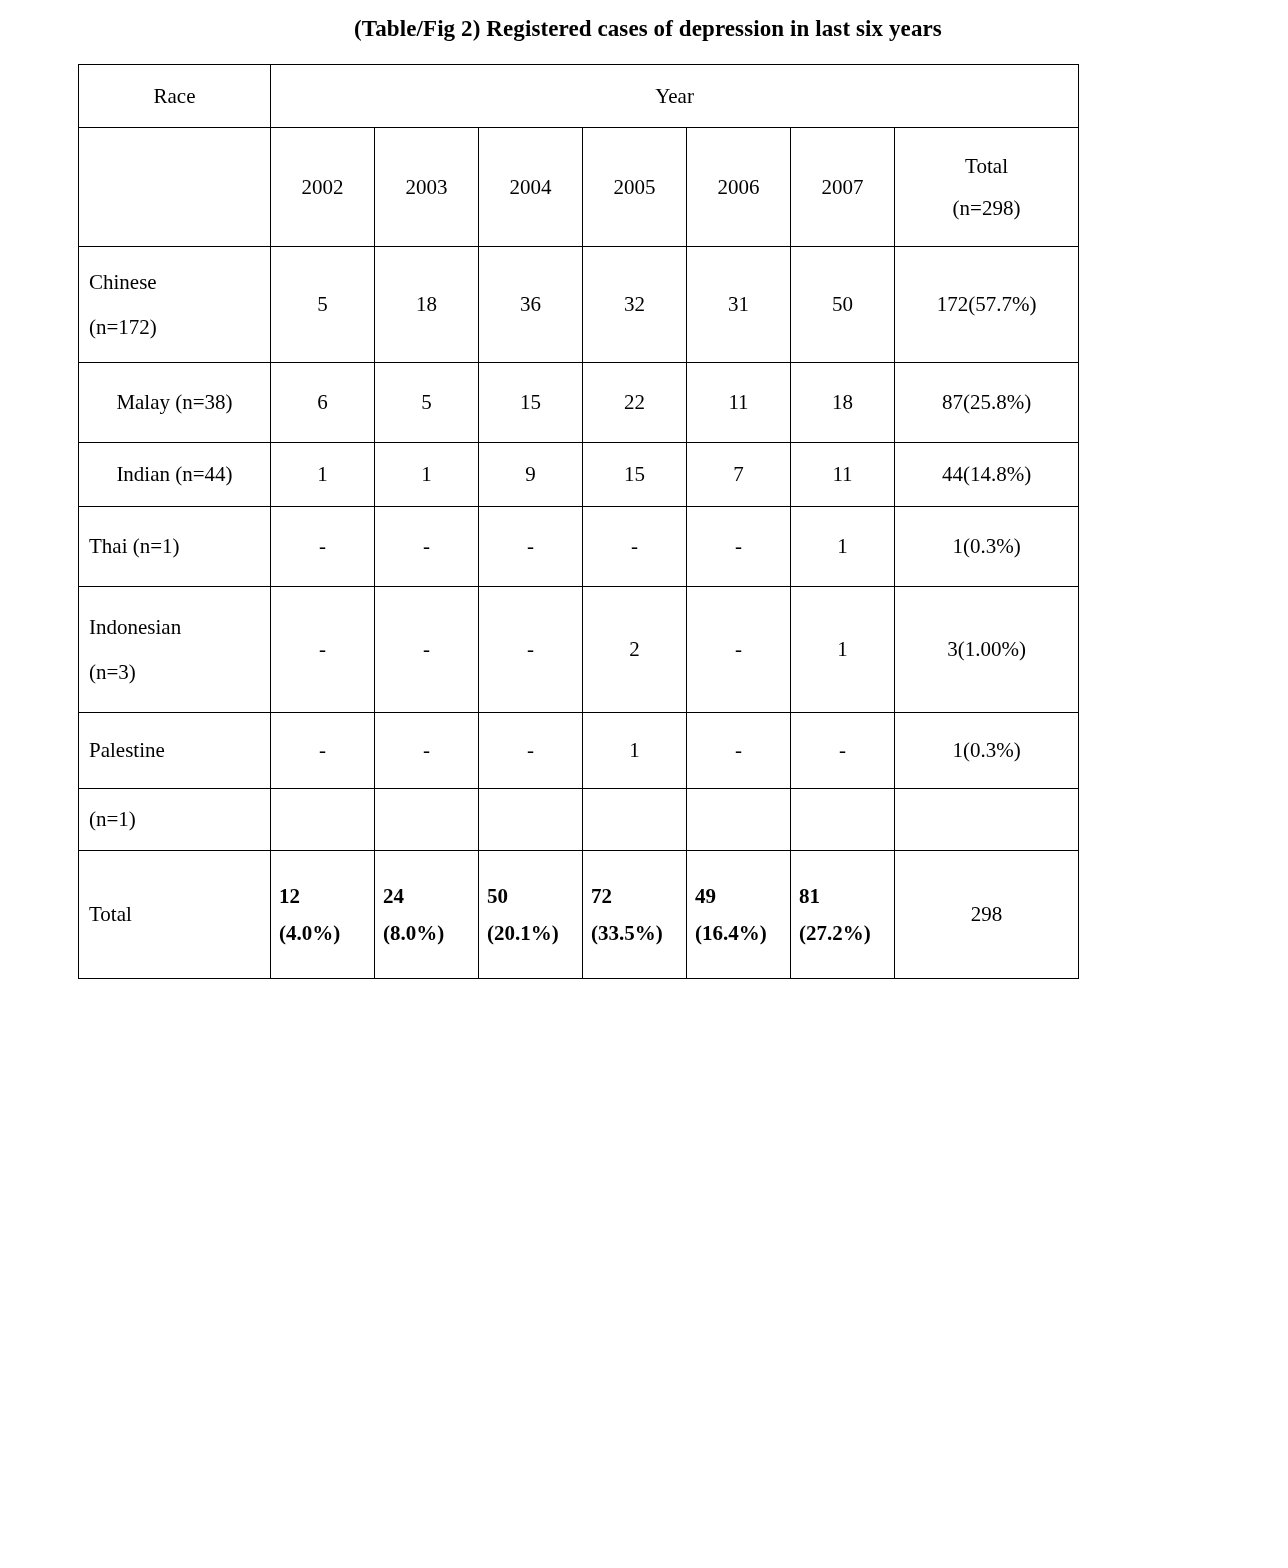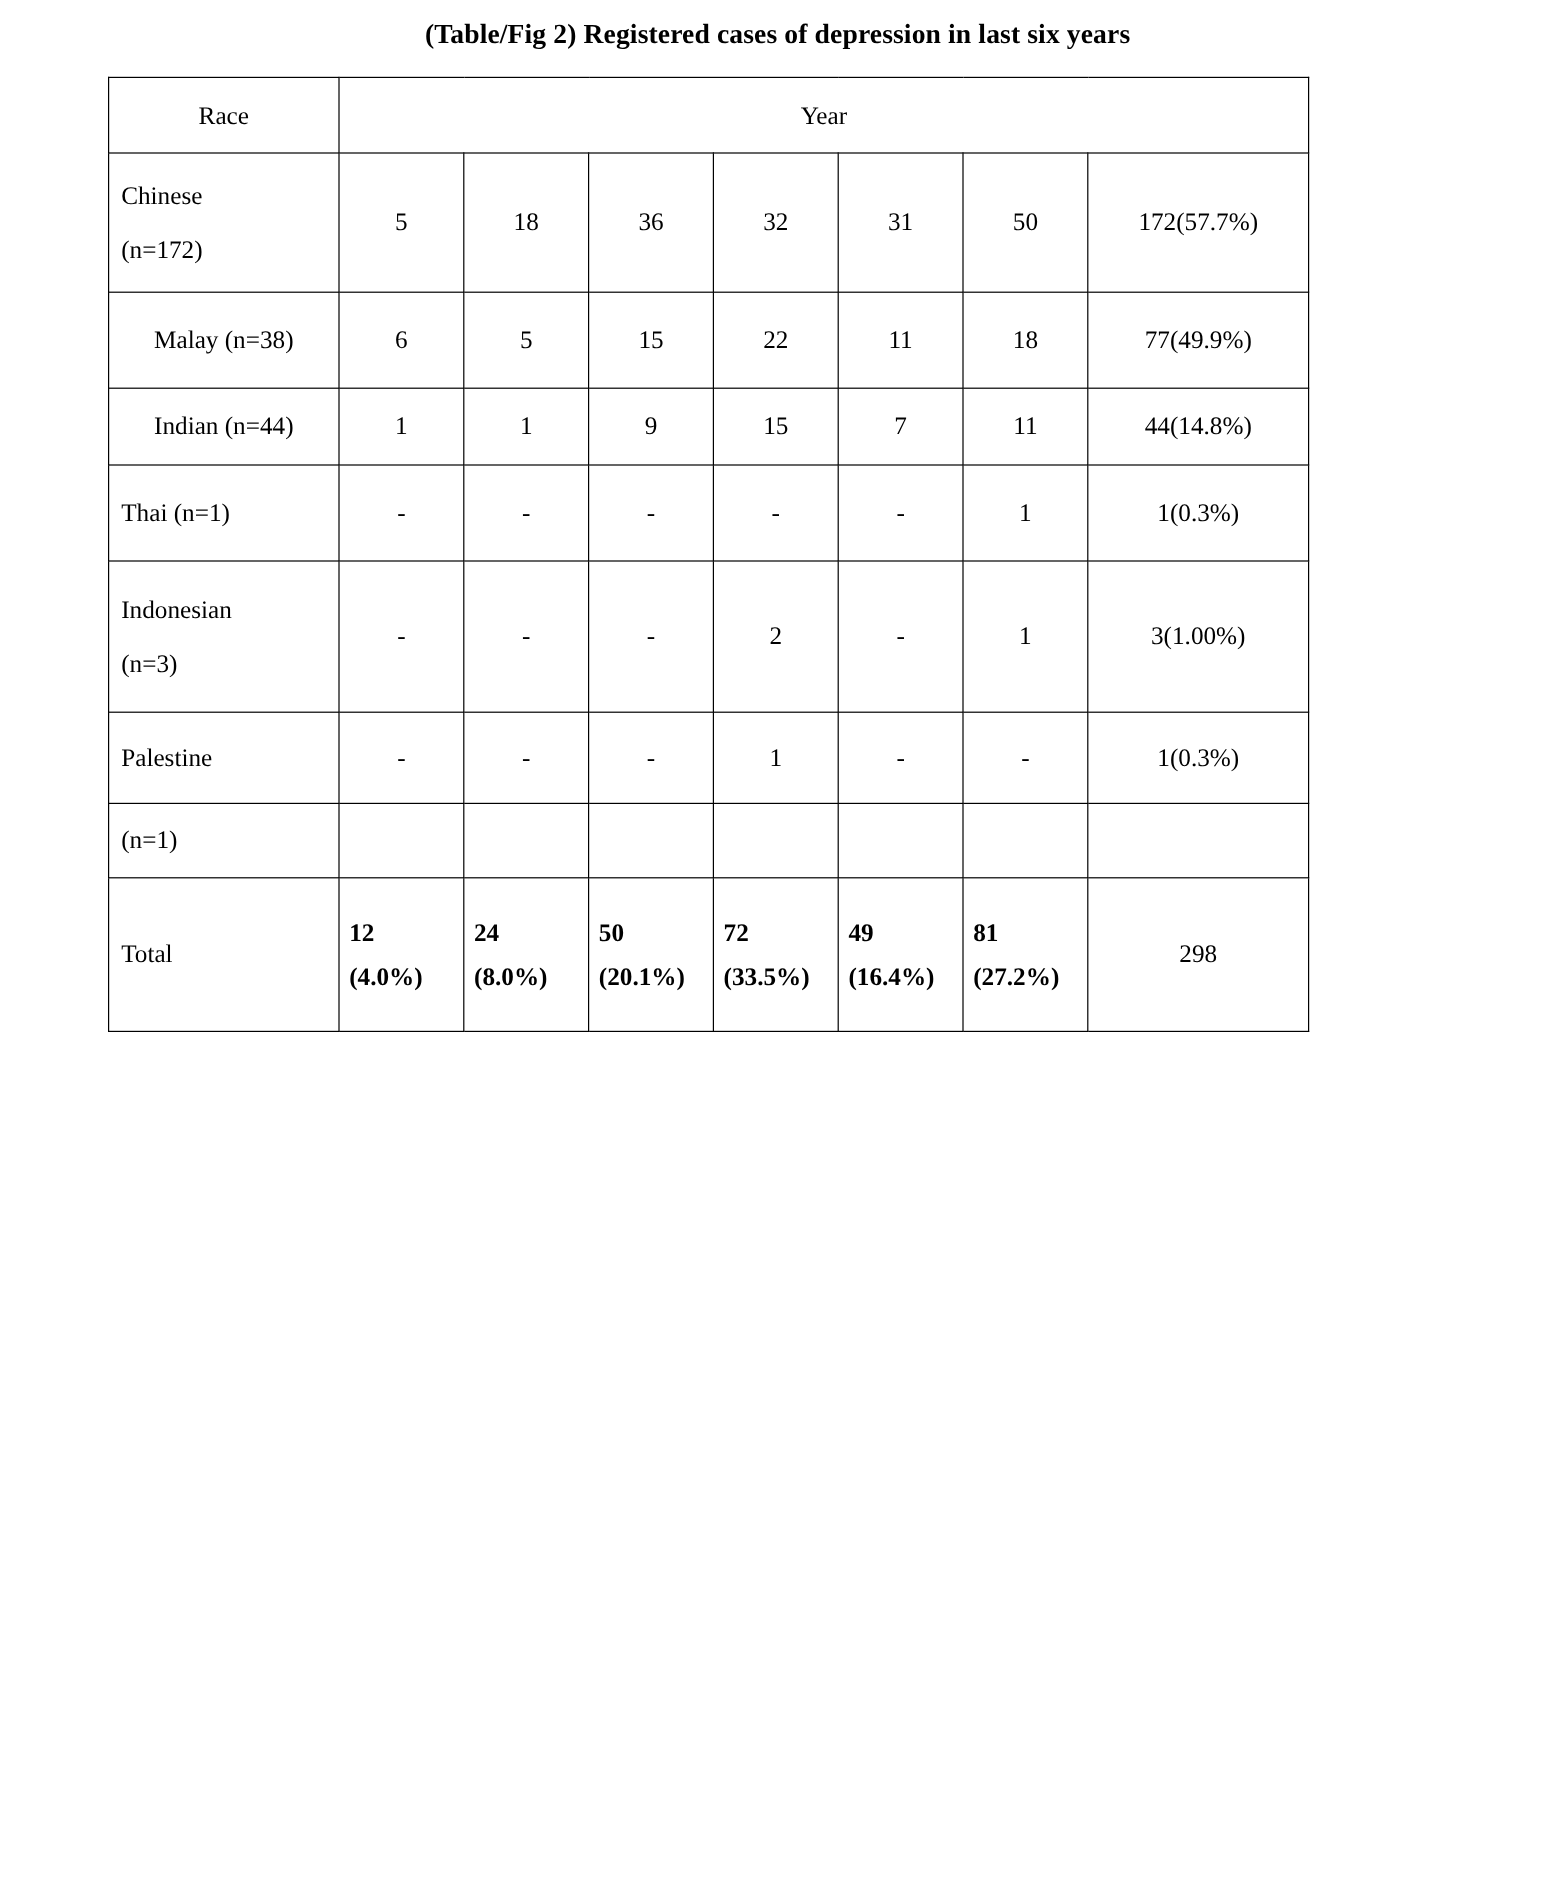--- a/index.html
+++ b/index.html
@@ -27,21 +27,21 @@
     width: 1288px;
     text-align: center;
     font-weight: bold;
     font-size: 23px;
     font-family: "Liberation Serif", serif;
     letter-spacing: 0.1px;
   }
   table.data-table {
     position: absolute;
     top: 64px;
-    left: 90px;
+    left: 78px;
     width: 1000px;
     border-collapse: collapse;
     table-layout: fixed;
     font-size: 21px;
     font-family: "Liberation Serif", serif;
   }
   table.data-table td {
     border: 1px solid #000000;
     padding: 0;
     vertical-align: middle;
@@ -115,20 +115,45 @@
     <tbody>
       <tr>
         <td class="hdr-race">
           <div class="cell-pad center">Race</div>
         </td>
         <td class="hdr-year" colspan="7">
           <div class="cell-pad center">Year</div>
         </td>
       </tr>
 
+      <tr>
+        <td class="yearlbl blank"></td>
+        <td class="yearlbl">
+          <div class="center">2002</div>
+        </td>
+        <td class="yearlbl">
+          <div class="center">2003</div>
+        </td>
+        <td class="yearlbl">
+          <div class="center">2004</div>
+        </td>
+        <td class="yearlbl">
+          <div class="center">2005</div>
+        </td>
+        <td class="yearlbl">
+          <div class="center">2006</div>
+        </td>
+        <td class="yearlbl">
+          <div class="center">2007</div>
+        </td>
+        <td class="totalhdr">
+          <div class="center">Total</div>
+          <div class="center">(n=298)</div>
+        </td>
+      </tr>
 
       <tr class="row-tall">
         <td>
           <div class="left two-line">
             <div>Chinese</div>
             <div>(n=172)</div>
           </div>
         </td>
         <td>5</td>
         <td>18</td>
@@ -142,21 +167,21 @@
       <tr class="row-med">
         <td>
           <div class="center">Malay (n=38)</div>
         </td>
         <td>6</td>
         <td>5</td>
         <td>15</td>
         <td>22</td>
         <td>11</td>
         <td>18</td>
-        <td>77(49.9%)</td>
+        <td>87(25.8%)</td>
       </tr>
 
       <tr class="row-short">
         <td>
           <div class="center">Indian  (n=44)</div>
         </td>
         <td>1</td>
         <td>1</td>
         <td>9</td>
         <td>15</td>

